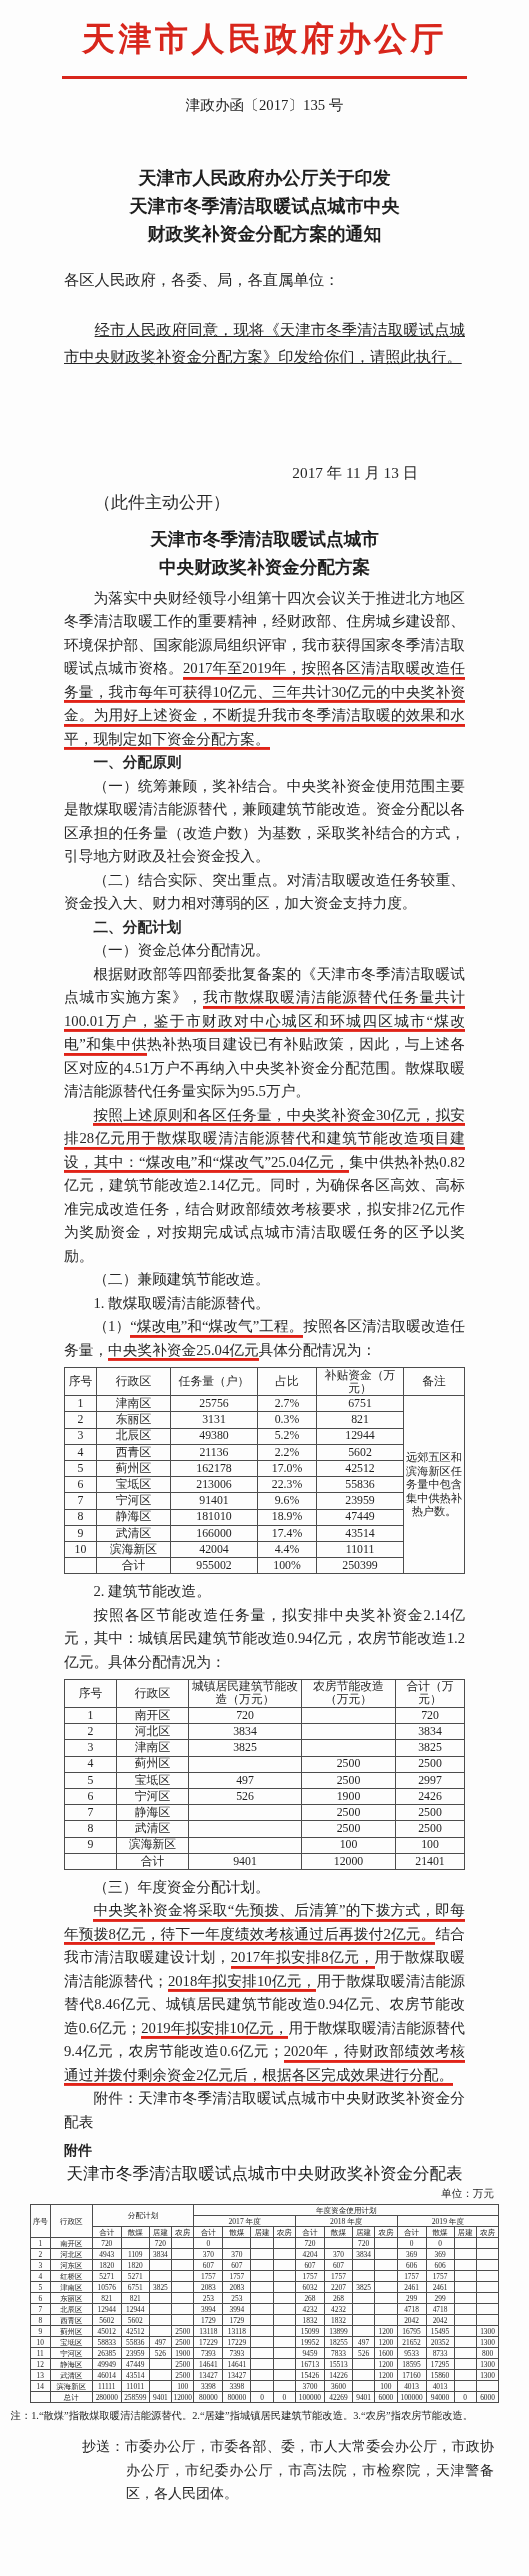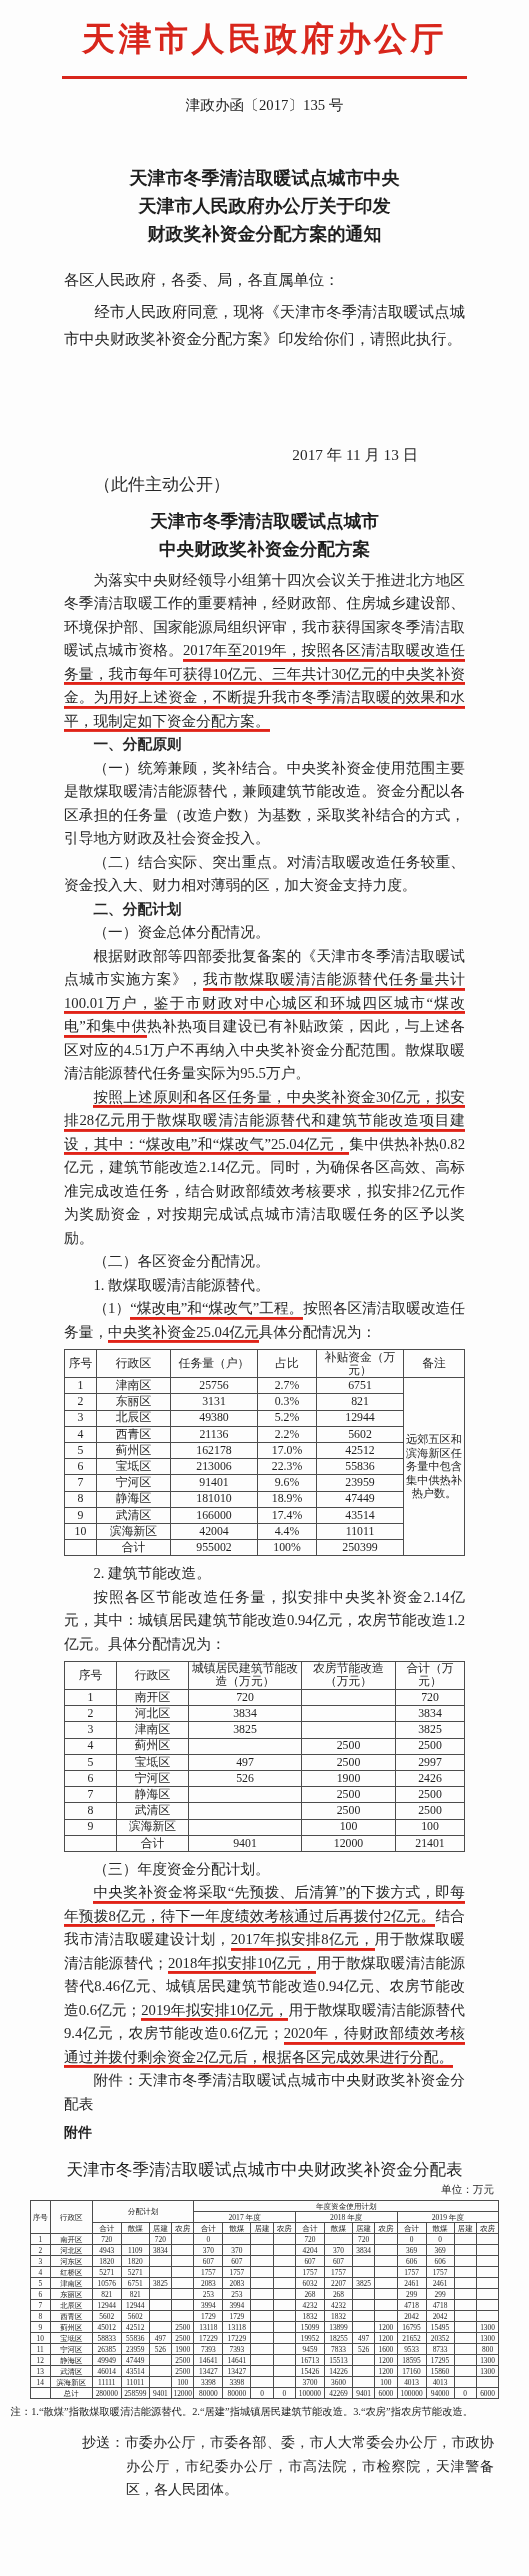--- a/index.html
+++ b/index.html
@@ -11,21 +11,21 @@
   
   .org-title{
     padding-top:15px;text-align:center;color:#d8261c;
     font-size:33px;font-weight:bold;letter-spacing:3.5px;line-height:49px;
   }
   .red-rule{width:405px;height:2.9px;background:#d8261c;margin:11.8px auto 0;}
   .doc-number{margin-top:17.6px;text-align:center;font-size:14.7px;line-height:19px;color:#222;}
   
   .notice-title{margin-top:49px;text-align:center;font-size:18px;font-weight:bold;line-height:28px;color:#1e1e1e;}
   .recipients{margin:20px 64px 0;font-size:15.3px;line-height:23.5px;}
-  .notice-body{margin:6px 64px 0;}
+  .notice-body{margin:24px 64px 0;text-decoration:underline;}
   .notice-body p{margin:0;font-size:15.3px;line-height:27px;text-indent:2em;text-align:justify;}
   .date-line{margin-top:92px;text-align:right;padding-right:111px;font-size:15.3px;line-height:21px;}
   .disclosure{margin:9.4px 0 0 94px;font-size:17px;line-height:21px;}
   .plan-title{margin-top:11.8px;text-align:center;font-size:17.6px;font-weight:bold;line-height:28px;color:#1e1e1e;}
   
   .part{margin:0 64px;}
   .part-first{margin-top:17.6px;}
   .part{margin-top:5.9px;}
   .part p.para{margin:0;font-size:14.7px;line-height:23.5px;text-indent:2em;text-align:justify;}
   .part p.bold{font-weight:bold;}
@@ -37,40 +37,40 @@
   }
   
   table.tbl{border-collapse:collapse;margin:4.7px auto 0;font-size:11.8px;color:#1f1f1f;table-layout:fixed;}
   table.tbl th,table.tbl td{border:1.2px solid #4c4c4c;text-align:center;padding:0.6px 1.8px;height:14px;line-height:13.5px;font-weight:normal;overflow:hidden;}
   table.tbl th{line-height:13px;}
   #tbl1{width:400px;} 
   #tbl2{width:400px;}
   .remark-cell{font-size:11.2px;line-height:16px;padding:2.4px 5.3px;vertical-align:middle;}
   
   .appendix-label{margin:7px 0 0 64px;font-size:14px;line-height:19px;font-weight:bold;color:#222;}
-  .appendix-title{margin-top:17px;text-align:center;font-size:16.5px;line-height:21px;color:#1e1e1e;}
+  .appendix-title{margin-top:3px;text-align:center;font-size:16.5px;line-height:21px;color:#1e1e1e;}
   .unit-line{margin:2.4px 35px 0 0;text-align:right;font-size:10.6px;line-height:14px;}
   table.apx{border-collapse:collapse;margin:3.5px auto 0;font-size:7.4px;color:#1f1f1f;table-layout:fixed;width:467px;}
   table.apx th,table.apx td{border:0.8px solid #4c4c4c;text-align:center;padding:0 0.6px;height:10px;line-height:9.4px;font-weight:normal;overflow:hidden;white-space:nowrap;}
   table.apx th{font-size:7.6px;}
   .footnote{margin:4.7px 10.6px 0;font-size:10.3px;line-height:15.3px;color:#222;}
   .cc-line{margin:11.8px 35px 0 82px;font-size:14px;line-height:23.5px;padding-left:44px;text-indent:-44px;text-align:justify;}
 </style>
 </head>
 <body>
 
 <div class="page">
 
   <div class="org-title">天津市人民政府办公厅</div>
   <div class="red-rule"></div>
   <div class="doc-number">津政办函〔2017〕135 号</div>
 
   <div class="notice-title">
+    <div>天津市人民政府办公厅关于印发</div>
     <div>天津市冬季清洁取暖试点城市中央</div>
-    <div>天津市人民政府办公厅关于印发</div>
     <div>财政奖补资金分配方案的通知</div>
   </div>
 
   <div class="recipients">各区人民政府，各委、局，各直属单位：</div>
 
   <div class="notice-body">
     <p>经市人民政府同意，现将《天津市冬季清洁取暖试点城市中央财政奖补资金分配方案》印发给你们，请照此执行。</p>
   </div>
 
   <div class="date-line">2017 年 11 月 13 日</div>
@@ -83,21 +83,21 @@
 
   <div class="part part-first">
       <p class="para"><span>为落实中央财经领导小组第十四次会议关于推进北方地区冬季清洁取暖工作的重要精神，经财政部、住房城乡建设部、环境保护部、国家能源局组织评审，我市获得国家冬季清洁取暖试点城市资格。</span><span class="ru">2017年至2019年，按照各区清洁取暖改造任务量，我市每年可获得10亿元、三年共计30亿元的中央奖补资金。为用好上述资金，不断提升我市冬季清洁取暖的效果和水平，现制定如下资金分配方案。</span></p>
       <p class="para bold"><span>一、分配原则</span></p>
       <p class="para"><span>（一）统筹兼顾，奖补结合。中央奖补资金使用范围主要是散煤取暖清洁能源替代，兼顾建筑节能改造。资金分配以各区承担的任务量（改造户数）为基数，采取奖补结合的方式，引导地方财政及社会资金投入。</span></p>
       <p class="para"><span>（二）结合实际、突出重点。对清洁取暖改造任务较重、资金投入大、财力相对薄弱的区，加大资金支持力度。</span></p>
       <p class="para bold"><span>二、分配计划</span></p>
       <p class="para"><span>（一）资金总体分配情况。</span></p>
       <p class="para"><span>根据财政部等四部委批复备案的《天津市冬季清洁取暖试点城市实施方案》，</span><span class="ru">我市散煤取暖清洁能源替代任务量共计100.01万户，鉴于市财政对中心城区和环城四区城市“煤改电”和集中供</span><span>热补热项目建设已有补贴政策，因此，与上述各区对应的4.51万户不再纳入中央奖补资金分配范围。散煤取暖清洁能源替代任务量实际为95.5万户。</span></p>
       <p class="para"><span class="ru">按照上述原则和各区任务量，中央奖补资金30亿元，拟安排28亿元用于散煤取暖清洁能源替代和建筑节能改造项目建设，其中：“煤改电”和“煤改气”25.04亿元，</span><span>集中供热补热0.82亿元，建筑节能改造2.14亿元。同时，为确保各区高效、高标准完成改造任务，结合财政部绩效考核要求，拟安排2亿元作为奖励资金，对按期完成试点城市清洁取暖任务的区予以奖励。</span></p>
-      <p class="para"><span>（二）各区资金分配情况。</span></p>
+      <p class="para"><span>（二）兼顾建筑节能改造。</span></p>
       <p class="para"><span>1. 散煤取暖清洁能源替代。</span></p>
       <p class="para"><span>（1）</span><span class="ru">“煤改电”和“煤改气”工程。</span><span>按照各区清洁取暖改造任务量，</span><span class="ru">中央奖补资金25.04亿元</span><span>具体分配情况为：</span></p>
     </div>
 
   <table class="tbl" id="tbl1">
     <colgroup>
         <col style="width:32px">
         <col style="width:74px">
         <col style="width:87px">
         <col style="width:59px">

